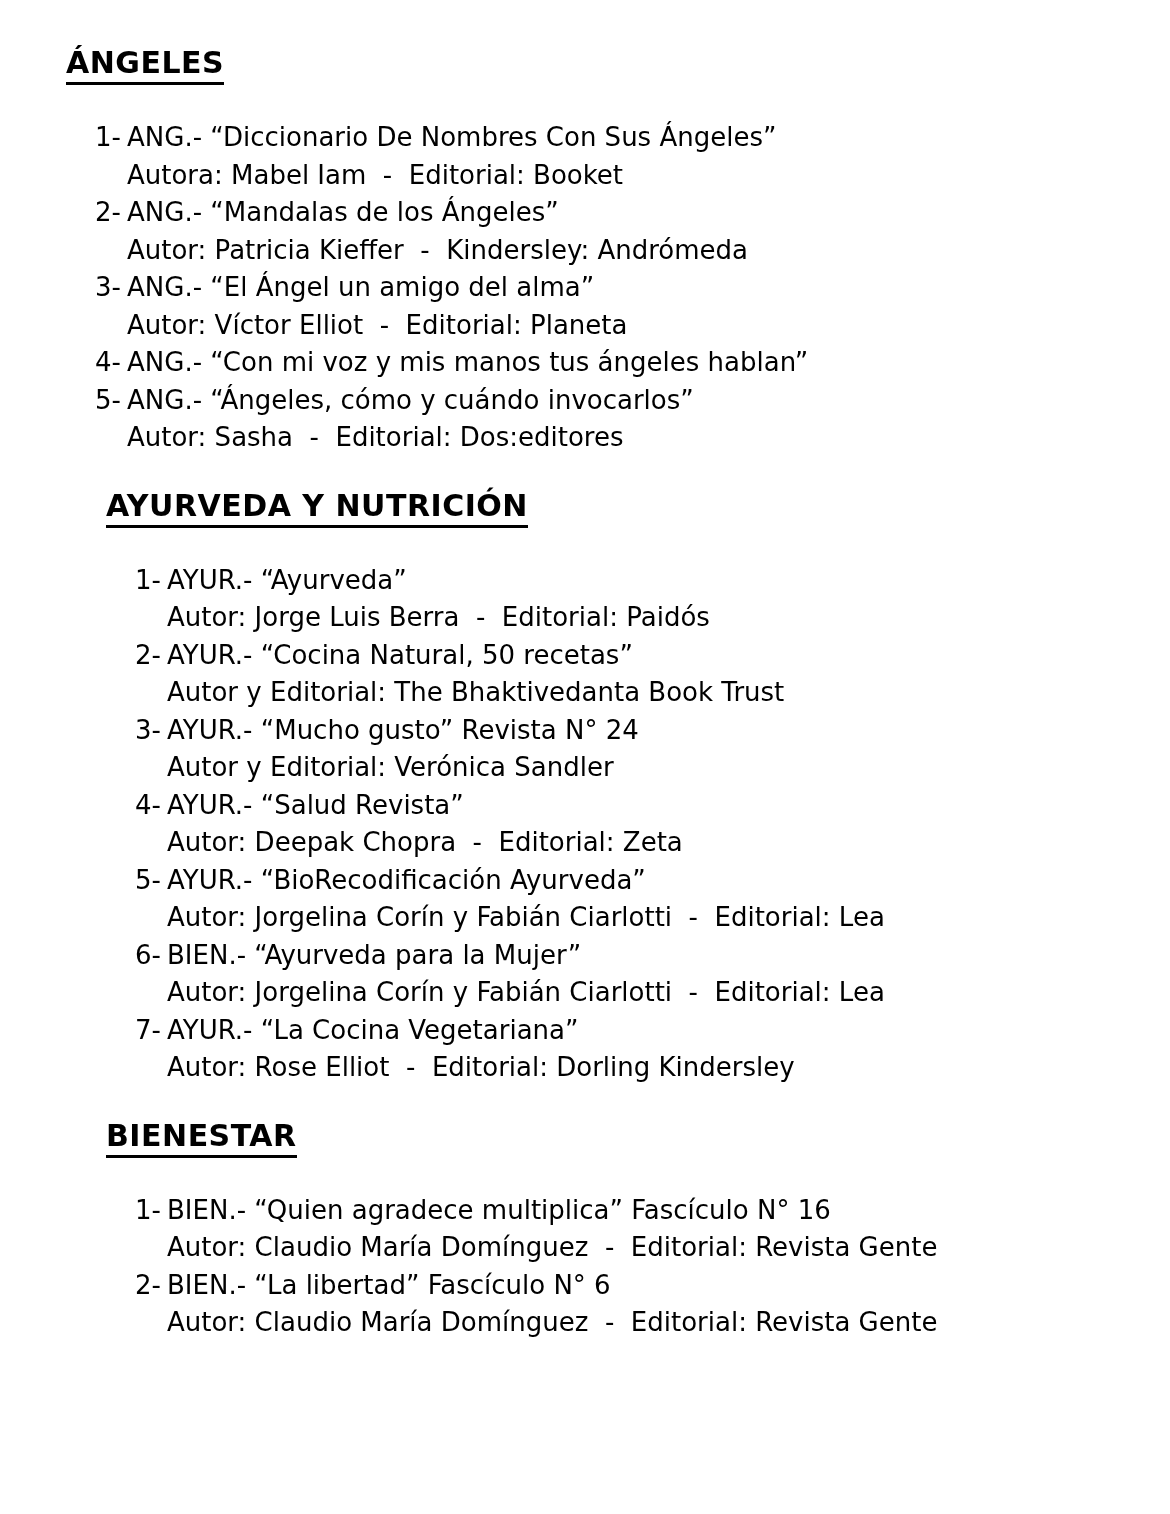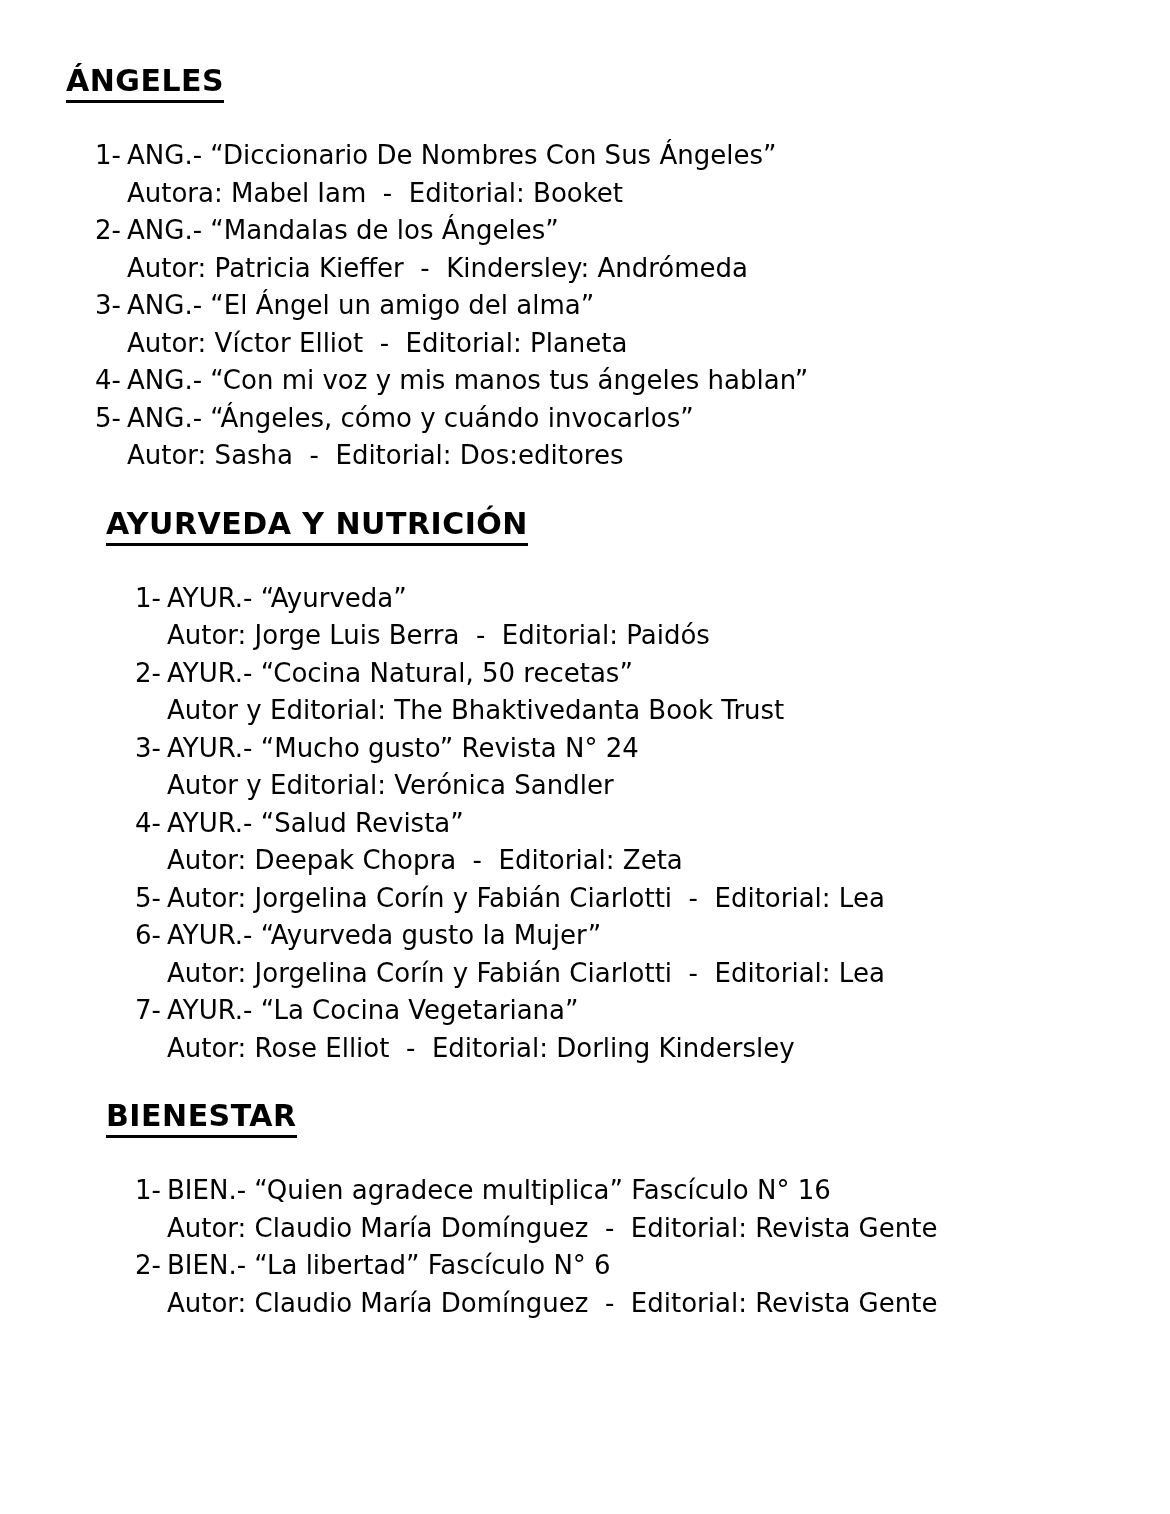--- a/index.html
+++ b/index.html
@@ -1,21 +1,21 @@
 <!DOCTYPE html>
 <html><head>
 <meta charset="utf-8">
 <style>
   html, body { margin: 0; padding: 0; background: #ffffff; }
   .page {
     position: relative;
     width: 1170px;
     height: 1514px;
     box-sizing: border-box;
-    padding: 62px 40px 0 66px;
+    padding: 44px 40px 0 66px;
     overflow: hidden;
     background: #ffffff;
     color: #000000;
     font-family: "DejaVu Sans", "Liberation Sans", sans-serif;
     font-size: 26px;
     line-height: 37.5px;
   }
   h2.section-heading {
     margin: 0;
     font-size: 30px;
@@ -90,25 +90,26 @@
         <div class="title-line">AYUR.- “Mucho gusto” Revista N° 24</div>
         <div class="author-line">Autor y Editorial: Verónica Sandler</div>
       </li>
       <li class="item">
         <span class="num">4-</span>
         <div class="title-line">AYUR.- “Salud Revista”</div>
         <div class="author-line">Autor: Deepak Chopra  -  Editorial: Zeta</div>
       </li>
       <li class="item">
         <span class="num">5-</span>
+        <div class="title-line">AYUR.- “BioRecodificación Ayurveda”</div>
         <div class="author-line">Autor: Jorgelina Corín y Fabián Ciarlotti  -  Editorial: Lea</div>
       </li>
       <li class="item">
         <span class="num">6-</span>
-        <div class="title-line">AYUR.- “Ayurveda gusto la Mujer”</div>
+        <div class="title-line">BIEN.- “Ayurveda para la Mujer”</div>
         <div class="author-line">Autor: Jorgelina Corín y Fabián Ciarlotti  -  Editorial: Lea</div>
       </li>
       <li class="item">
         <span class="num">7-</span>
         <div class="title-line">AYUR.- “La Cocina Vegetariana”</div>
         <div class="author-line">Autor: Rose Elliot  -  Editorial: Dorling Kindersley</div>
       </li>
     </ul>
   </section>
 

